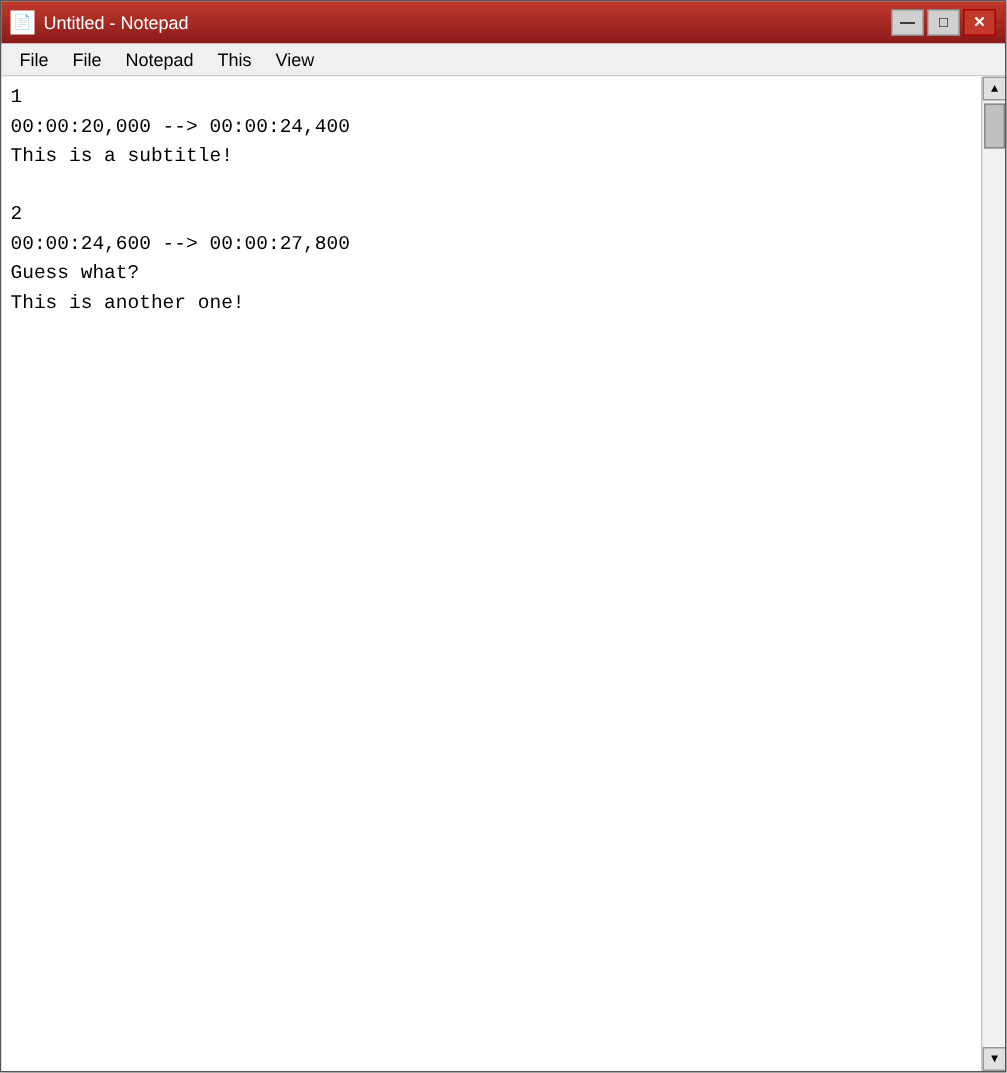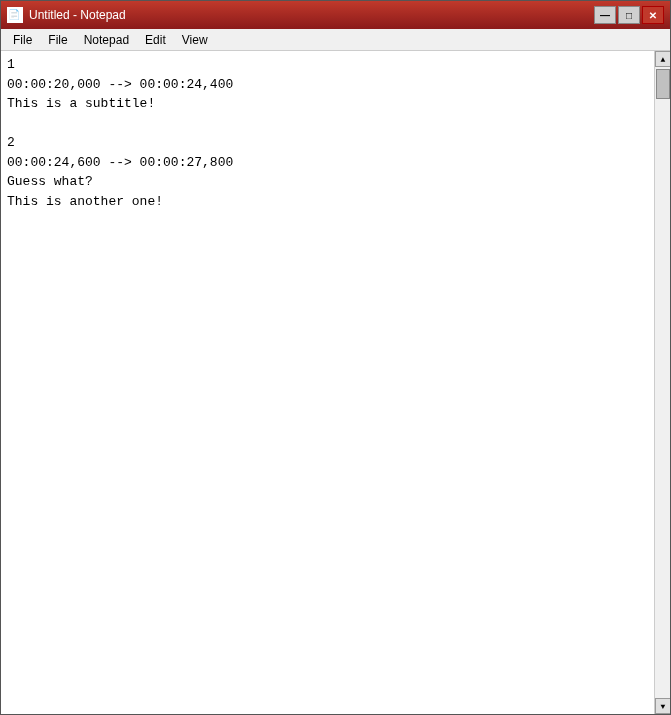--- a/index.html
+++ b/index.html
@@ -185,21 +185,21 @@
       <div class="tb-btn">—</div>
       <div class="tb-btn">□</div>
       <div class="tb-btn close">✕</div>
     </div>
   </div>
 
   <div class="menu-bar">
     <div class="menu-item">File</div>
     <div class="menu-item">File</div>
     <div class="menu-item">Notepad</div>
-    <div class="menu-item">Edit</div>
+    <div class="menu-item">This</div>
     <div class="menu-item">View</div>
   </div>
 
   <div class="editor-container">
     <textarea class="editor" spellcheck="false" style="">1
 00:00:20,000 --&gt; 00:00:24,400
 This is a subtitle!
 
 2
 00:00:24,600 --&gt; 00:00:27,800

